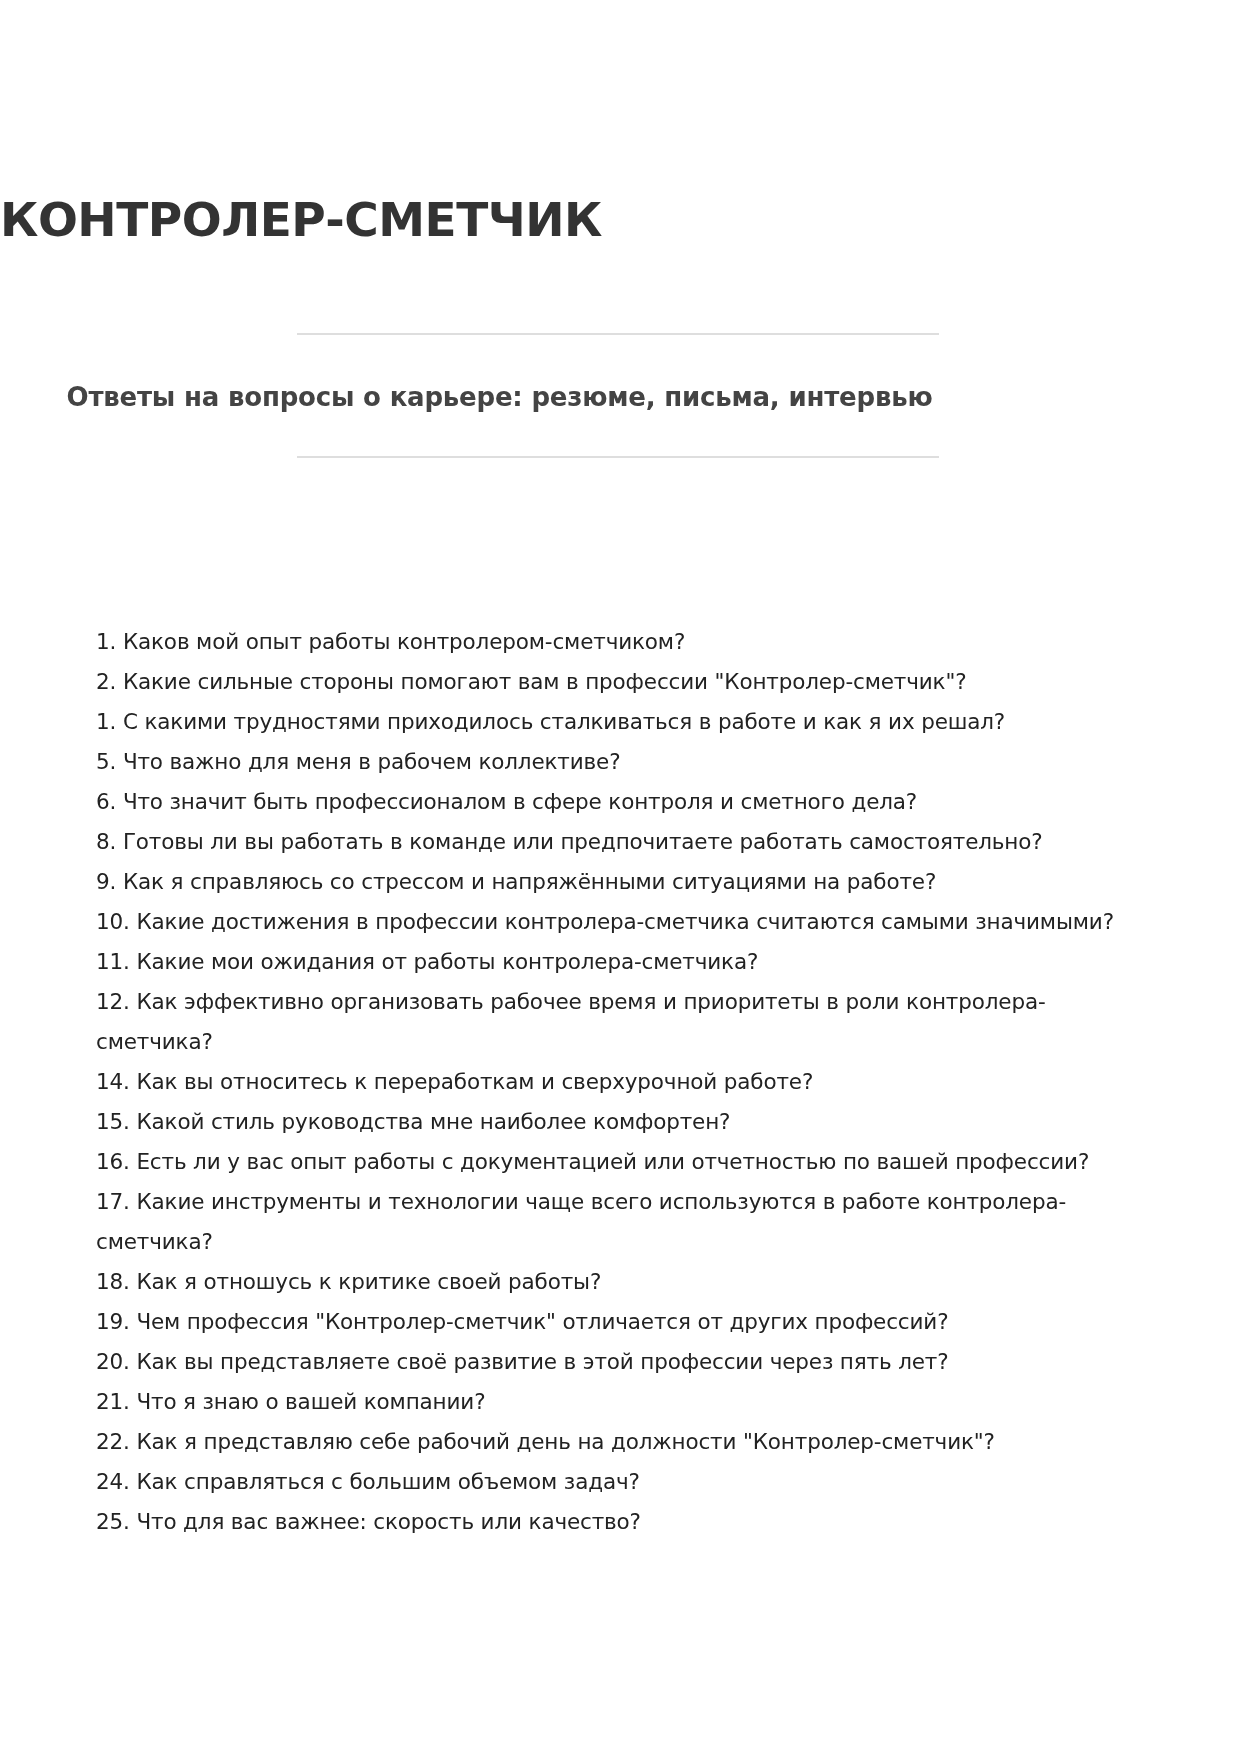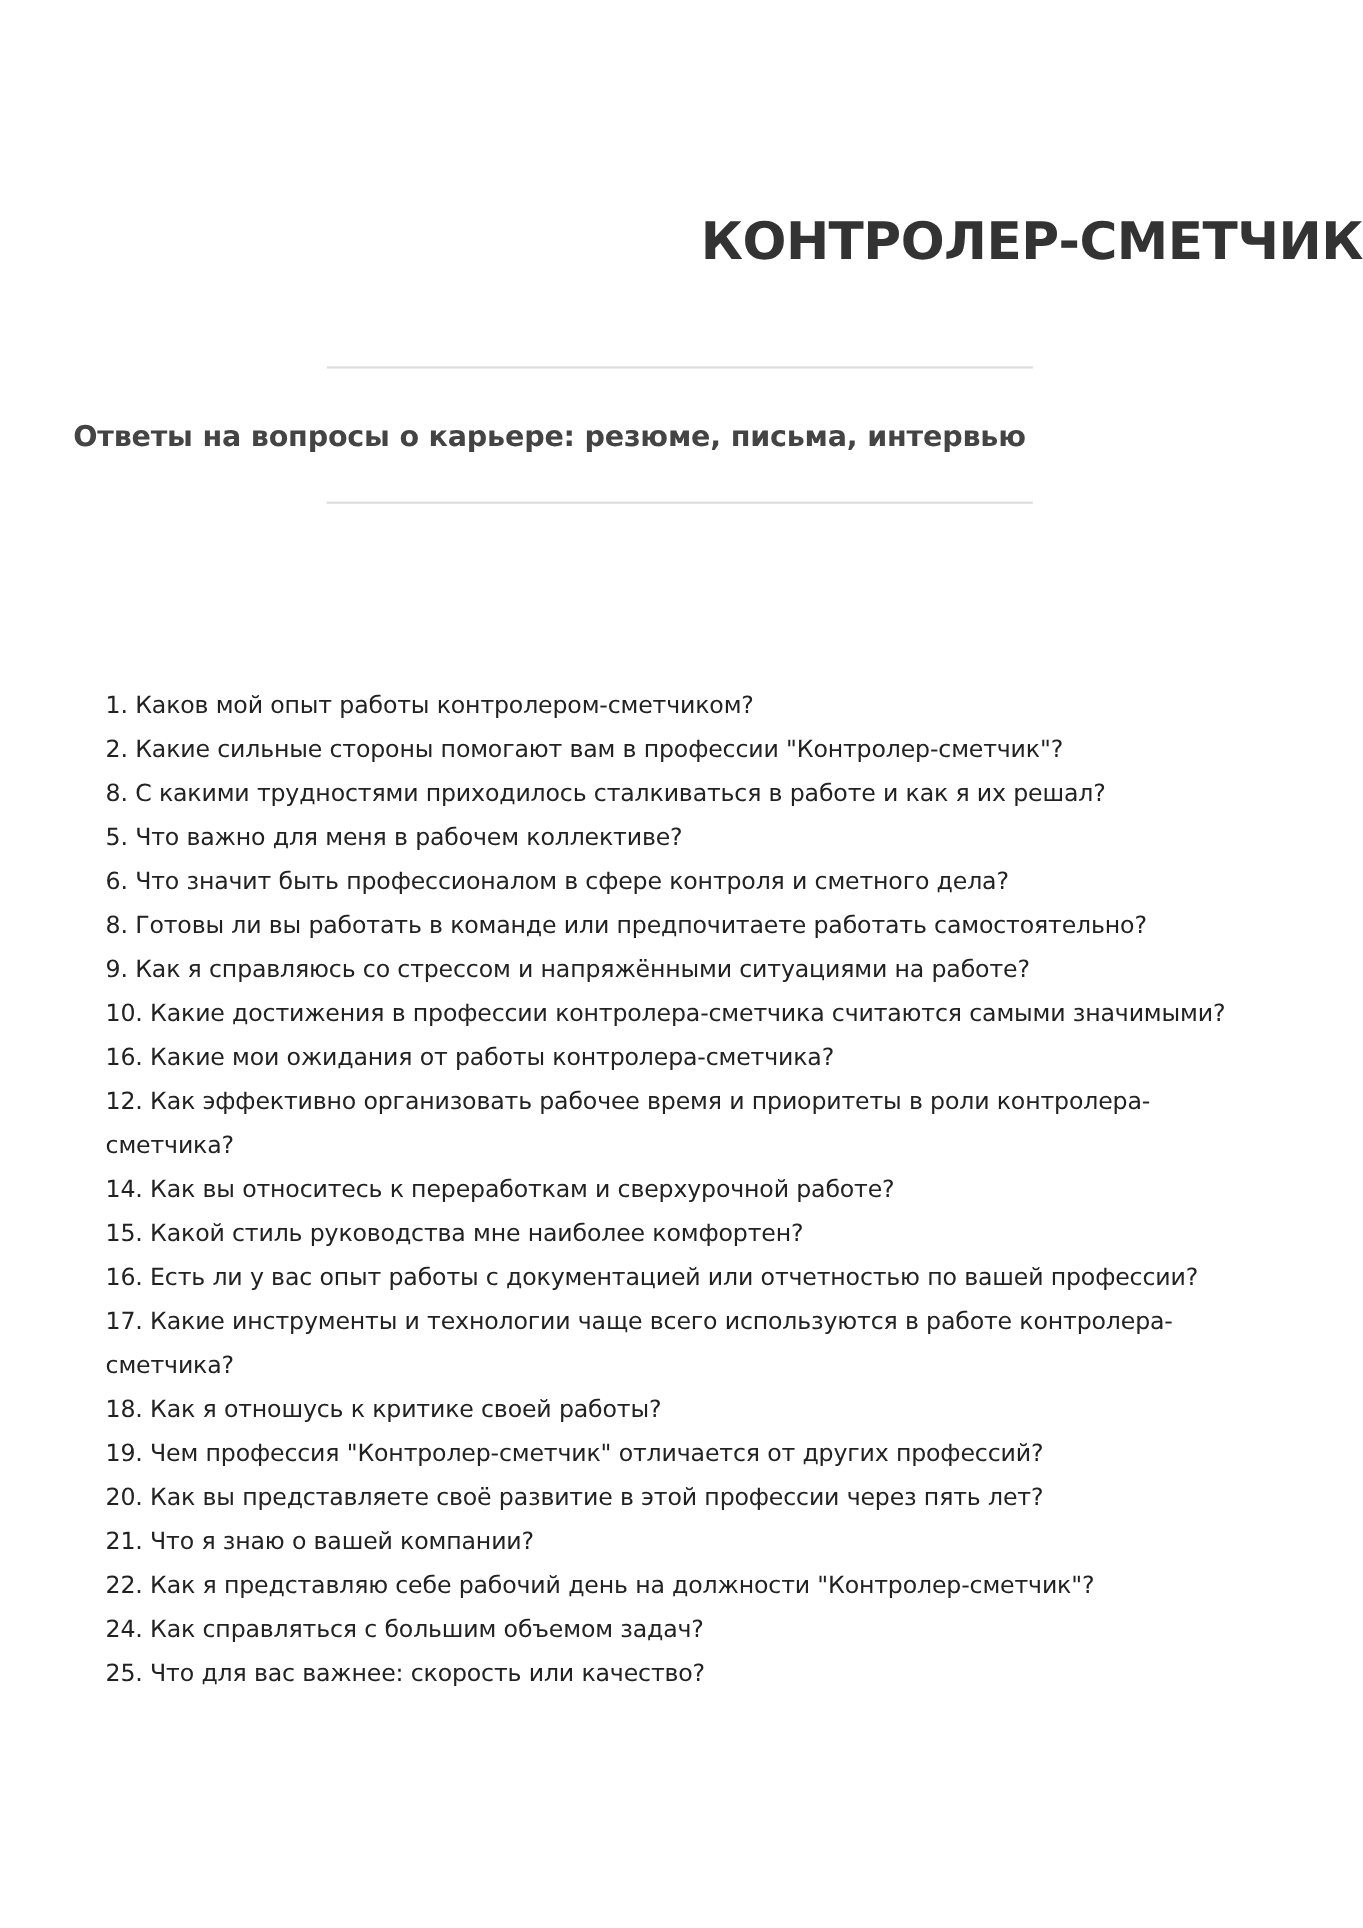--- a/index.html
+++ b/index.html
@@ -13,21 +13,21 @@
       position: relative;
       overflow: hidden;
       color: #333333;
       font-family: "DejaVu Sans", "Liberation Sans", sans-serif;
     }
     .page-title {
       position: absolute;
       left: 0;
       width: 1239px;
       top: 190px;
-      text-align: right;
+      text-align: left;
       font-size: 47px;
       font-weight: bold;
       letter-spacing: -0.5px;
       color: #333333;
       line-height: 60px;
       margin: 0;
     }
     .rule {
       position: absolute;
       left: 297px;
@@ -73,27 +73,27 @@
 
 <div class="rule rule-top"></div>
 
 <h2 class="subtitle">Ответы на вопросы о карьере: резюме, письма, интервью</h2>
 
 <div class="rule rule-bottom"></div>
 
 <ul class="question-list">
   <li class="question-item">1. Каков мой опыт работы контролером-сметчиком?</li>
   <li class="question-item">2. Какие сильные стороны помогают вам в профессии "Контролер-сметчик"?</li>
-  <li class="question-item">8. С какими трудностями приходилось сталкиваться в работе и как я их решал?</li>
+  <li class="question-item">1. С какими трудностями приходилось сталкиваться в работе и как я их решал?</li>
   <li class="question-item">5. Что важно для меня в рабочем коллективе?</li>
   <li class="question-item">6. Что значит быть профессионалом в сфере контроля и сметного дела?</li>
   <li class="question-item">8. Готовы ли вы работать в команде или предпочитаете работать самостоятельно?</li>
   <li class="question-item">9. Как я справляюсь со стрессом и напряжёнными ситуациями на работе?</li>
   <li class="question-item">10. Какие достижения в профессии контролера-сметчика считаются самыми значимыми?</li>
-  <li class="question-item">16. Какие мои ожидания от работы контролера-сметчика?</li>
+  <li class="question-item">11. Какие мои ожидания от работы контролера-сметчика?</li>
   <li class="question-item">12. Как эффективно организовать рабочее время и приоритеты в роли контролера-сметчика?</li>
   <li class="question-item">14. Как вы относитесь к переработкам и сверхурочной работе?</li>
   <li class="question-item">15. Какой стиль руководства мне наиболее комфортен?</li>
   <li class="question-item">16. Есть ли у вас опыт работы с документацией или отчетностью по вашей профессии?</li>
   <li class="question-item">17. Какие инструменты и технологии чаще всего используются в работе контролера-сметчика?</li>
   <li class="question-item">18. Как я отношусь к критике своей работы?</li>
   <li class="question-item">19. Чем профессия "Контролер-сметчик" отличается от других профессий?</li>
   <li class="question-item">20. Как вы представляете своё развитие в этой профессии через пять лет?</li>
   <li class="question-item">21. Что я знаю о вашей компании?</li>
   <li class="question-item">22. Как я представляю себе рабочий день на должности "Контролер-сметчик"?</li>

